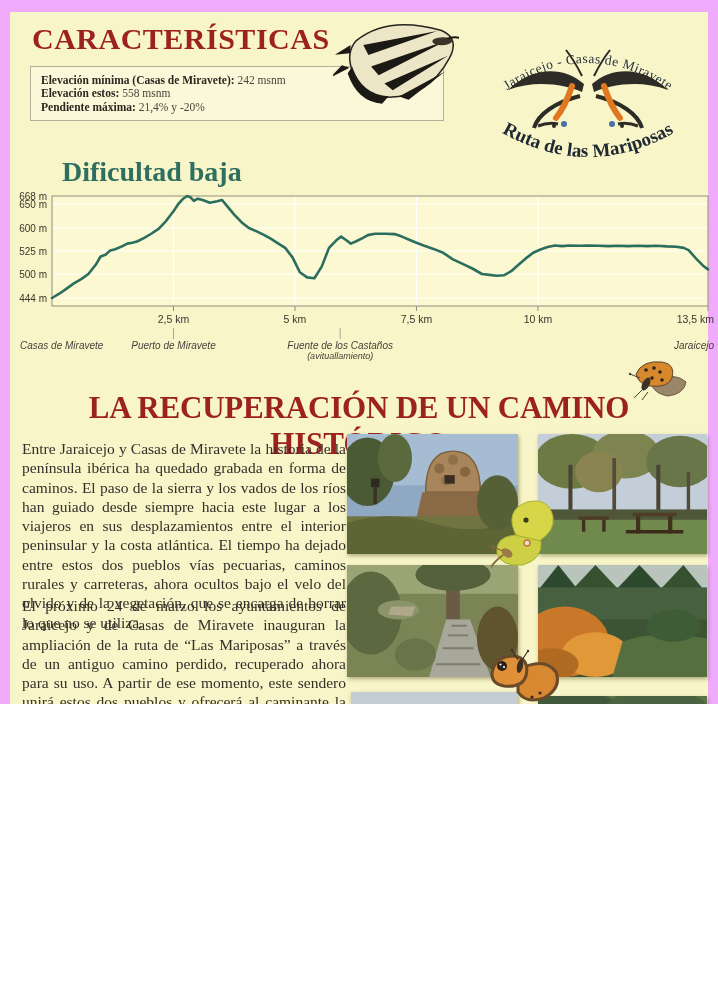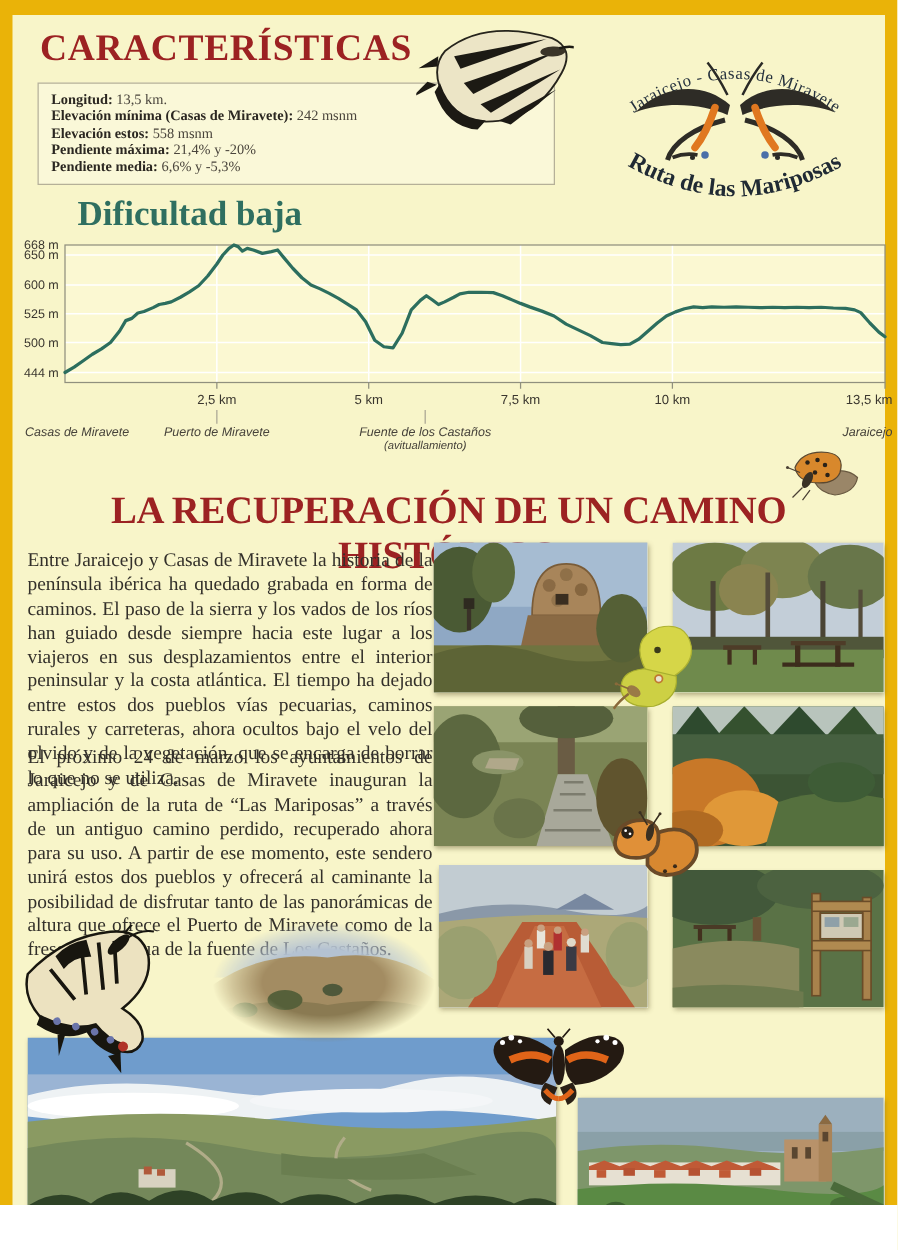--- a/index.html
+++ b/index.html
@@ -1,16 +1,16 @@
 <!DOCTYPE html>
 <html><head>
 <meta charset="utf-8">
 <style>
   html,body{margin:0;padding:0;background:#ffffff;}
-  .poster{position:relative;width:718px;height:964px;background:#eab308;overflow:hidden;
+  .poster{position:relative;width:718px;height:704px;background:#f0abfc;overflow:hidden;
           font-family:"Liberation Serif", serif;}
   .paper{position:absolute;left:10px;top:12px;width:698px;height:978px;background:#f8f5c9;}
 
   .title-red{position:absolute;margin:0;color:#9c2222;font-weight:bold;font-family:"Liberation Serif",serif;}
   .caract{left:32px;top:22px;font-size:30px;letter-spacing:.5px;}
   .historia{left:16px;top:390px;width:686px;font-size:31px;text-align:center;letter-spacing:-.2px;}
 
   .stats-box{position:absolute;left:30px;top:66px;width:392px;padding:7px 10px 6px 10px;
              border:1px solid #b5b098;background:#faf8d8;font-size:11.5px;line-height:13.4px;color:#4a453c;}
   .stat-line b{color:#2b2721;}
@@ -49,25 +49,23 @@
 </style>
 </head>
 <body>
 
 <div class="poster">
   <div class="paper"></div>
 
   <h1 class="title-red caract">CARACTERÍSTICAS</h1>
 
   <div class="stats-box">
-    <div class="stat-line"><b>Longitud:</b> <span>13,5 km.</span></div>
     <div class="stat-line"><b>Elevación mínima (Casas de Miravete):</b> <span>242 msnm</span></div>
     <div class="stat-line"><b>Elevación estos:</b> <span>558 msnm</span></div>
     <div class="stat-line"><b>Pendiente máxima:</b> <span>21,4% y -20%</span></div>
-    <div class="stat-line"><b>Pendiente media:</b> <span>6,6% y -5,3%</span></div>
   </div>
 
   <div class="butterfly bf-scarce">
     <svg viewBox="0 0 126 104">
       <g transform="rotate(18 63 52)">
         <path d="M18 42 Q40 8 96 6 Q116 8 112 30 Q104 74 66 86 Q36 94 22 70 Q12 56 18 42 Z" fill="#ece5c6" stroke="#26241c" stroke-width="1.5"></path>
         <path d="M92 8 L26 44 L34 52 Z" fill="#1c1a14"></path>
         <path d="M104 14 L40 62 L50 68 Z" fill="#1c1a14"></path>
         <path d="M110 28 L58 74 L68 78 Z" fill="#1c1a14"></path>
         <path d="M112 44 L76 82 L86 82 Z" fill="#1c1a14"></path>

